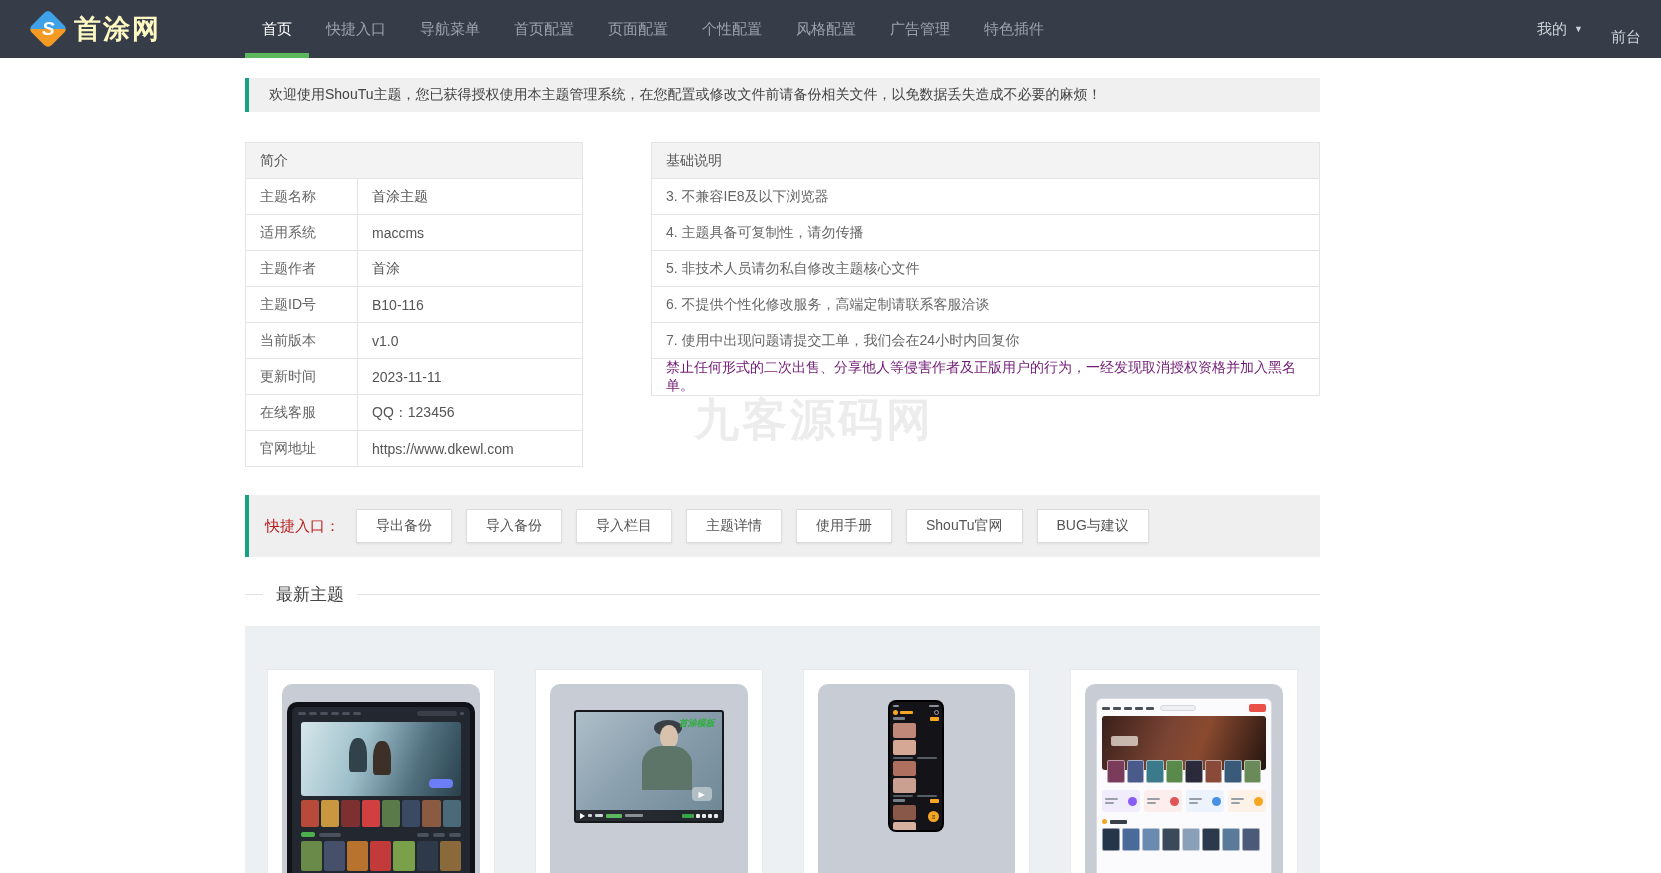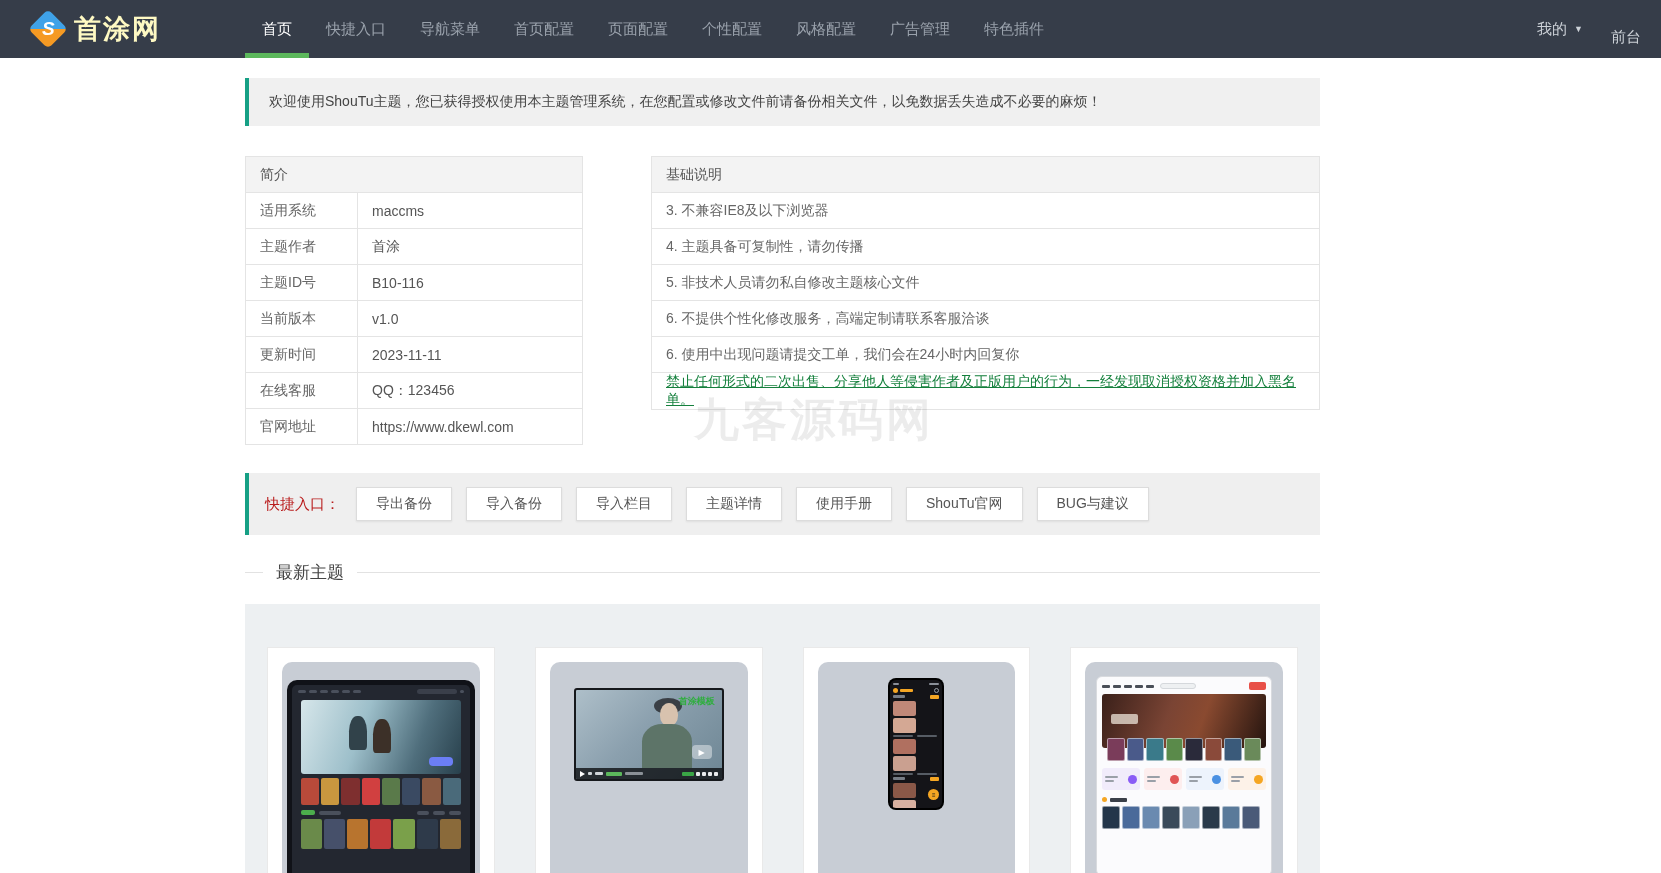--- a/index.html
+++ b/index.html
@@ -18,33 +18,33 @@
   .nav-item.active { color:#fff; }
   .nav-item.active::after { content:''; position:absolute; left:0; right:0; bottom:0; height:5px; background:#5cb85c; }
   .nav-right { position:absolute; right:20px; top:0; height:58px; display:flex; align-items:center; gap:28px; font-size:15px; color:#ccd1d7; }
   .nav-user { display:flex; align-items:center; gap:7px; cursor:pointer; }
   .caret { font-size:9px; color:#ccd1d7; }
   .nav-front { cursor:pointer;margin-top:16px; }
 
   
   .container { width:1075px; margin-left:245px; position:relative; }
 
-  .alert { margin-top:20px; background:#f0f0f0; border-left:4px solid #16a085; padding:15px 20px; font-size:14px; color:#444; }
+  .alert { margin-top:20px; background:#f0f0f0; border-left:4px solid #16a085; padding:8px 20px; font-size:14px; color:#444; }
 
   
   .tables-row { display:flex; gap:20px; margin-top:30px; }
   table { border-collapse:collapse; font-size:14px; color:#666; }
   table th, table td { border:1px solid #e4e4e4; padding:0 14px; height:36px; text-align:left; font-weight:400; }
   table th { background:#f3f3f3; color:#555; }
   .intro-table { width:338px; }
   .intro-table td:first-child { width:112px; color:#666; }
   .intro-table td:last-child { color:#555; }
   .notes-wrap { flex:1;padding-left:48px; }
   .notes-table { width:100%; }
-  .warning-row td { color:#15803d;text-decoration:underline; }
+  .warning-row td { color:#701a75; }
 
   
   .quick { margin-top:28px; background:#efefef; border-left:4px solid #16a085; padding:14px 16px; display:flex; align-items:center; }
   .quick-label { font-size:15px; color:#b91c1c; margin-right:2px; white-space:nowrap; }
   .quick-btn { background:#fff; border:1px solid #dcdcdc; height:34px; padding:0 19px; margin-left:14px;
     font-size:14px; color:#555; cursor:pointer; box-shadow:0 1px 2px rgba(0,0,0,.07);
     font-family:"Liberation Sans","DejaVu Sans",sans-serif; }
 
   
   .section-head { margin-top:26px; display:flex; align-items:center; }
@@ -68,22 +68,22 @@
   .m1-fig { position:absolute; left:30%; top:22%; width:18px; height:34px; background:#31424a;
     border-radius:45% 45% 15% 15%; box-shadow:24px 3px 0 #3c3028; }
   .m1-btn { position:absolute; right:8px; bottom:8px; width:24px; height:9px; background:#6b7ef5; border-radius:4px; }
   .trow { display:flex; gap:2px; padding:4px 9px 0; }
   .tmb { display:inline-block; width:20px; height:27px; border-radius:2px; }
   .m1-sec { display:flex; align-items:center; gap:4px; padding:5px 9px 0; }
   .gpill { width:14px; height:5px; background:#4cae4c; border-radius:2px; }
   .gdash { width:22px; height:4px; background:#4a505c; border-radius:2px; }
 
   
-  .m2 { width:150px; height:93px; margin-top:26px; border:2px solid #16181c; border-radius:3px; position:relative; overflow:hidden;
-    background:linear-gradient(135deg,#aebfc9 0%,#8ba0ae 45%,#6e8694 100%); }
+  .m2 { width:150px; height:113px; margin-top:26px; border:2px solid #16181c; border-radius:3px; position:relative; overflow:hidden;
+    background:linear-gradient(135deg,#aebfc9 0%,#8ba0ae 45%,#6e8694 100%);font-style:italic; }
   .m2-hair { position:absolute; right:40px; top:8px; width:28px; height:16px; background:#3a3f45; border-radius:50%; }
   .m2-head { position:absolute; right:44px; top:13px; width:18px; height:23px; background:#d8c2ae; border-radius:50% 50% 45% 45%; }
   .m2-body { position:absolute; right:30px; top:34px; width:50px; height:44px; background:#5d7468; border-radius:40% 40% 0 0; }
   .m2-wm { position:absolute; right:7px; top:5px; font-size:9px; font-weight:bold; color:#2fae3e; }
   .m2-bar { position:absolute; left:0; right:0; bottom:0; height:11px; background:rgba(10,12,14,.78);
     display:flex; align-items:center; gap:3px; padding:0 4px; }
   .m2-play { width:0; height:0; border-left:5px solid #fff; border-top:3px solid transparent; border-bottom:3px solid transparent; }
   .wdash { width:8px; height:3px; background:#cfd4d8; border-radius:1px; }
   .gbar { width:12px; height:4px; background:#3aa546; border-radius:1px; }
   .wsq { width:4px; height:4px; background:#e8eaec; border-radius:1px; }
@@ -170,20 +170,24 @@
 
   <div class="tables-row">
     <table class="intro-table">
       <thead>
         <tr>
             <th colspan="2">简介</th>
           </tr>
       </thead>
       <tbody>
           <tr>
+          <td>主题名称</td>
+          <td>首涂主题</td>
+        </tr>
+          <tr>
           <td>适用系统</td>
           <td>maccms</td>
         </tr>
           <tr>
           <td>主题作者</td>
           <td>首涂</td>
         </tr>
           <tr>
           <td>主题ID号</td>
           <td>B10-116</td>
@@ -221,21 +225,21 @@
             <tr>
               <td>4. 主题具备可复制性，请勿传播</td>
             </tr>
             <tr>
               <td>5. 非技术人员请勿私自修改主题核心文件</td>
             </tr>
             <tr>
               <td>6. 不提供个性化修改服务，高端定制请联系客服洽谈</td>
             </tr>
             <tr>
-              <td>6. 使用中出现问题请提交工单，我们会在24小时内回复你</td>
+              <td>7. 使用中出现问题请提交工单，我们会在24小时内回复你</td>
             </tr>
           </tbody>
         <tbody>
           <tr class="warning-row">
             <td>禁止任何形式的二次出售、分享他人等侵害作者及正版用户的行为，一经发现取消授权资格并加入黑名单。</td>
           </tr>
         </tbody>
       </table>
     </div>
   </div>

